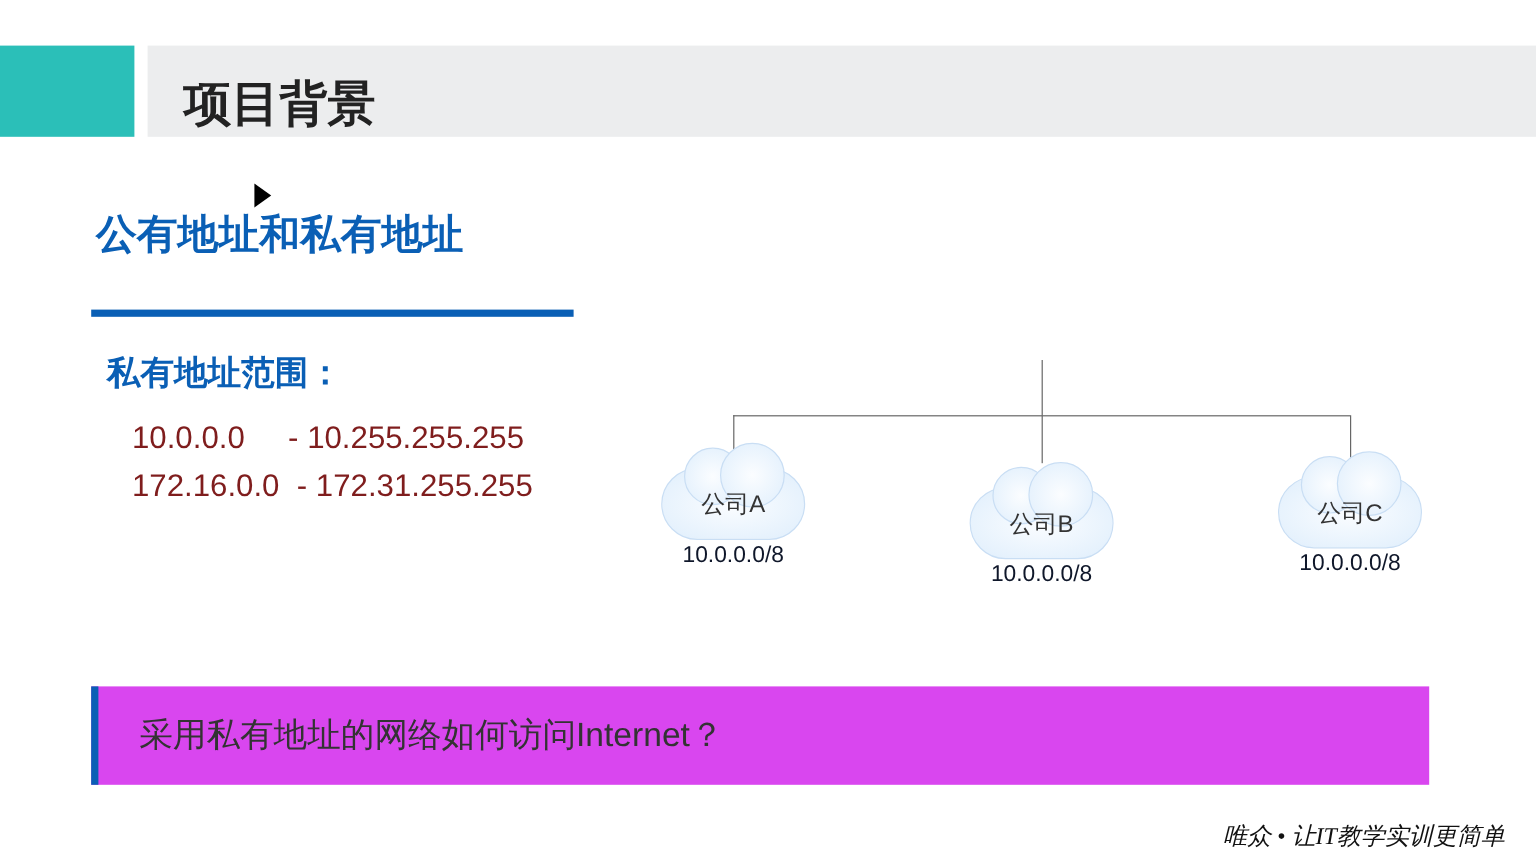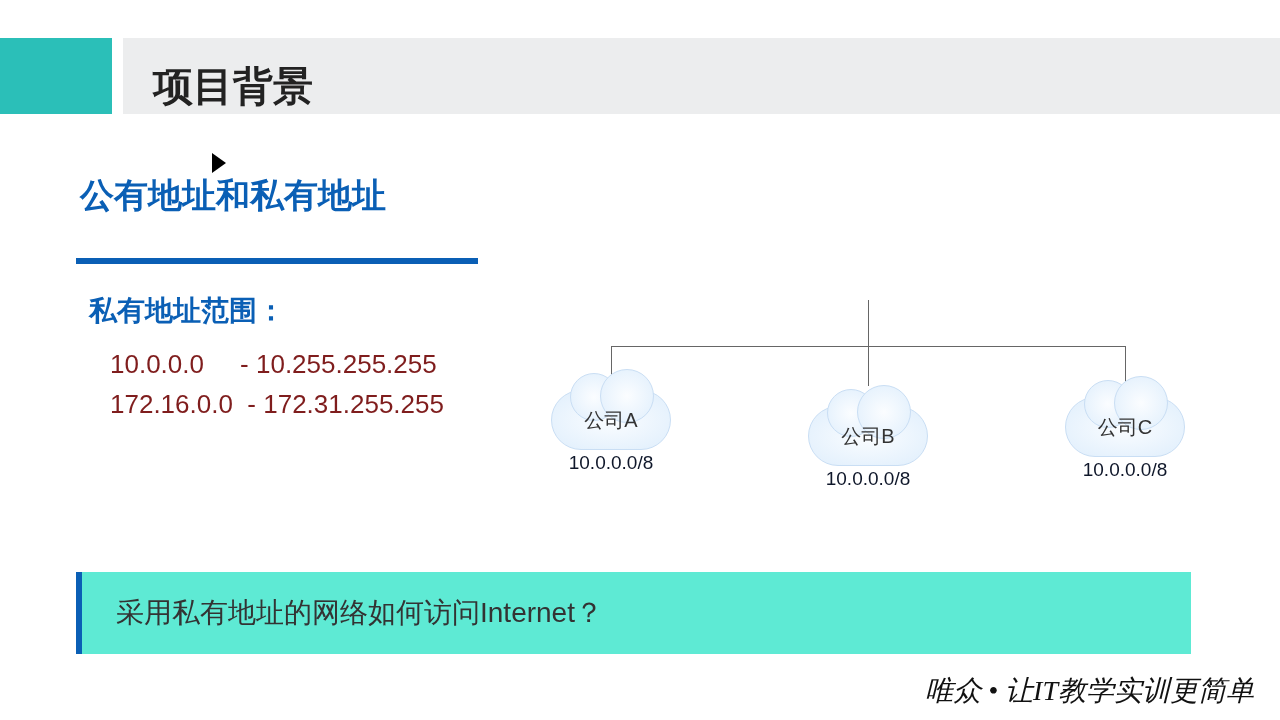--- a/index.html
+++ b/index.html
@@ -155,33 +155,33 @@
   .line-h  { left: 71px;  top: 126px; width: 514px; height: 1px; }
   .line-d1 { left: 71px;  top: 126px; width: 1px; height: 40px; }
   .line-d2 { left: 328px; top: 126px; width: 1px; height: 40px; }
   .line-d3 { left: 585px; top: 126px; width: 1px; height: 40px; }
   .question-box {
     position: absolute;
     left: 76px;
     top: 572px;
     width: 1115px;
     height: 82px;
-    background: #5eead4;
+    background: #d946ef;
     border-left: 6px solid #0a5fb5;
     display: flex;
     align-items: center;
     padding-left: 34px;
     font-size: 28px;
     color: #333;
   }
   .footer {
     position: absolute;
     right: 26px;
     bottom: 10px;
-    font-size: 28px;
+    font-size: 20px;
     font-style: italic;
     font-family: "KaiTi", "STKaiti", serif;
     color: #111;
   }
 </style>
 </head>
 <body>
 
 <div class="header-bar">
   <div class="accent-block"></div>

